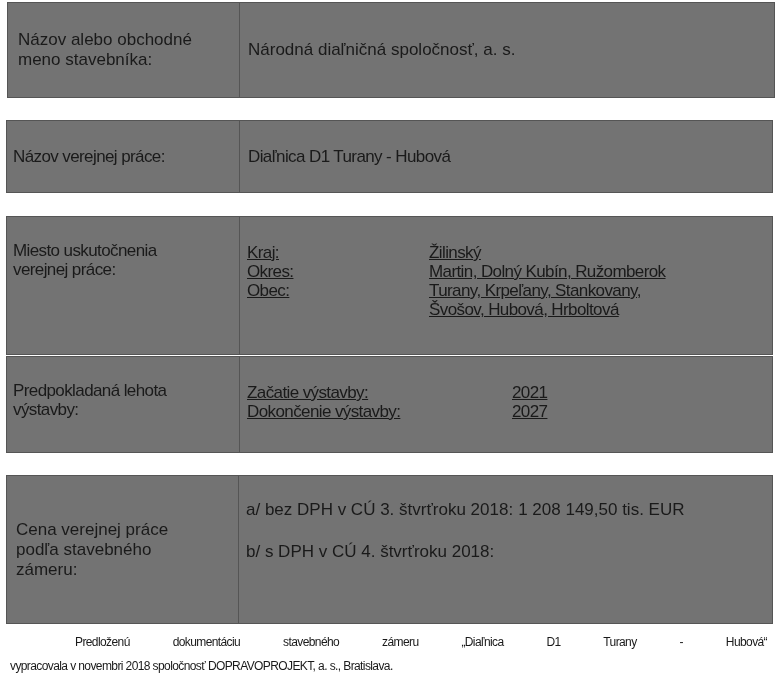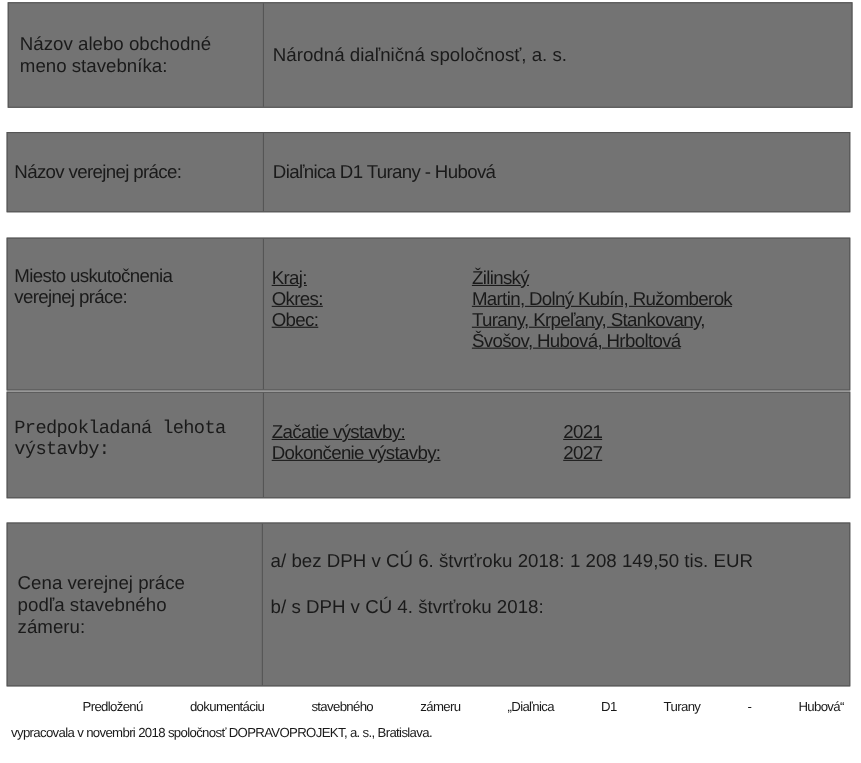--- a/index.html
+++ b/index.html
@@ -62,21 +62,21 @@
         <span>Turany, Krpeľany, Stankovany,</span>
       </div>
     <div class="row">
         <span class="k1"></span>
         <span>Švošov, Hubová, Hrboltová</span>
       </div>
   </div>
 </div>
 
 <div class="box" style="left:6px; top:356px; width:767px; height:97px;">
-  <div class="lbl cond" style="width:233px; padding-left:6px; align-items:flex-start; padding-top:24px;font-family:Liberation Mono, monospace;">
+  <div class="lbl cond" style="width:233px; padding-left:6px; align-items:flex-start; padding-top:24px;">
     <div>
       <div>Predpokladaná lehota</div>
       <div>výstavby:</div>
     </div>
   </div>
   <div class="val cond" style="padding-left:7px; justify-content:flex-start; padding-top:26px;">
     <div class="row">
         <span class="k2">Začatie výstavby:</span>
         <span>2021</span>
       </div>
@@ -90,21 +90,21 @@
 <div class="box" style="left:6px; top:475px; width:767px; height:149px;">
   <div class="lbl" style="width:232px; padding-left:9px; font-size:17px; line-height:20px;">
     <div>
       <div>Cena verejnej práce</div>
       <div>podľa stavebného</div>
       <div>zámeru:</div>
     </div>
   </div>
   <div class="val" style="padding-left:7px; font-size:17px; justify-content:flex-start; padding-top:24px;">
     <div class="price" style="height:20px;">
-      <span>a/ bez DPH v CÚ 6. štvrťroku 2018:</span>
+      <span>a/ bez DPH v CÚ 3. štvrťroku 2018:</span>
       <b style="margin-left:5px;">1 208 149,50 tis. EUR</b>
     </div>
     <div class="price" style="height:20px; margin-top:22px;">
       <span style="width:290px; display:inline-block;">b/ s DPH v CÚ 4. štvrťroku 2018:</span>
     </div>
   </div>
 </div>
 
 <div class="para">
   <span class="l1">Predloženú dokumentáciu stavebného zámeru „Diaľnica D1 Turany - Hubová“</span>

